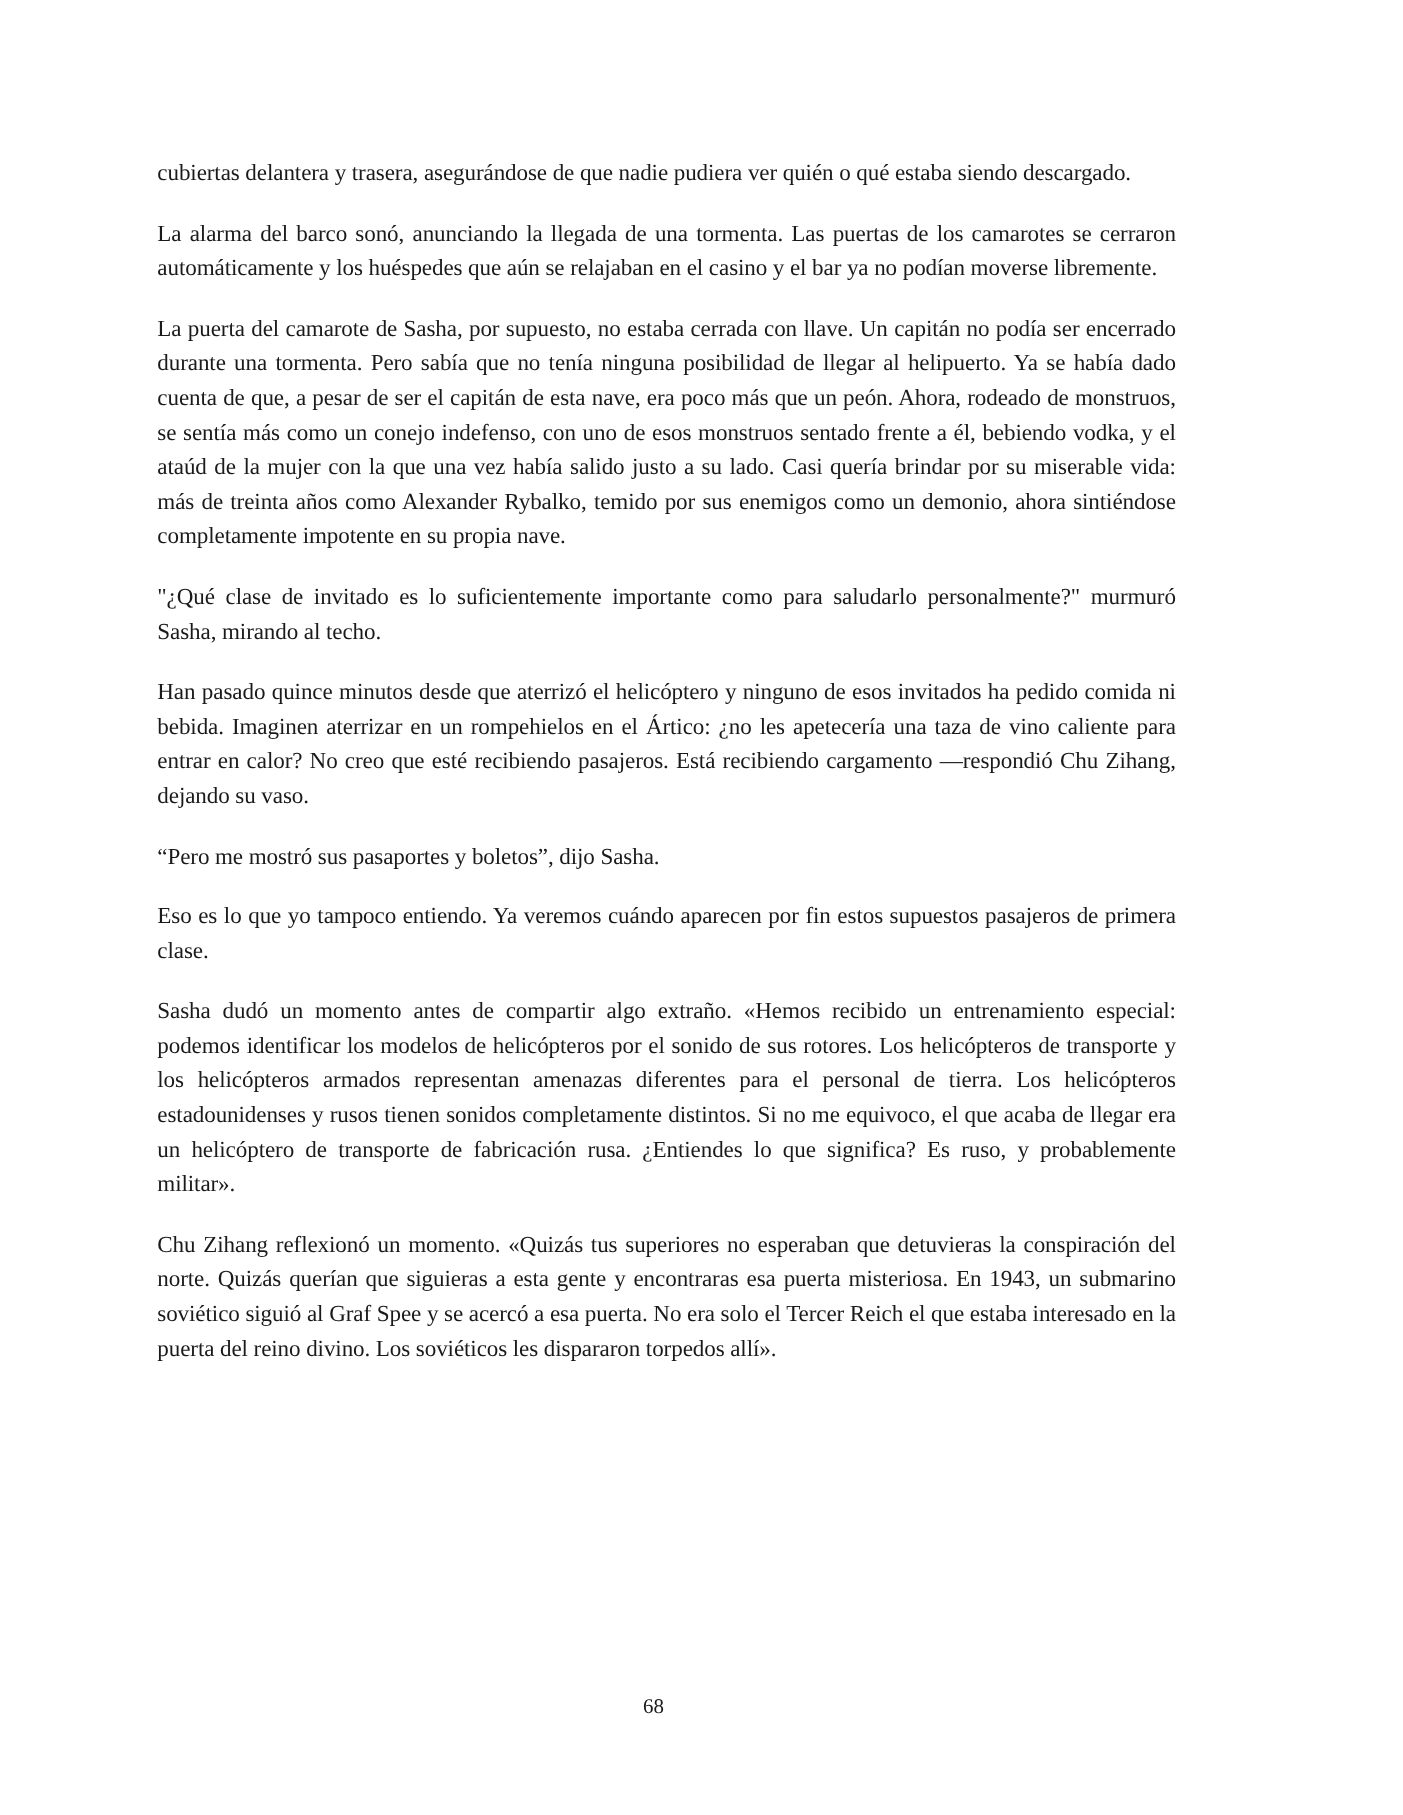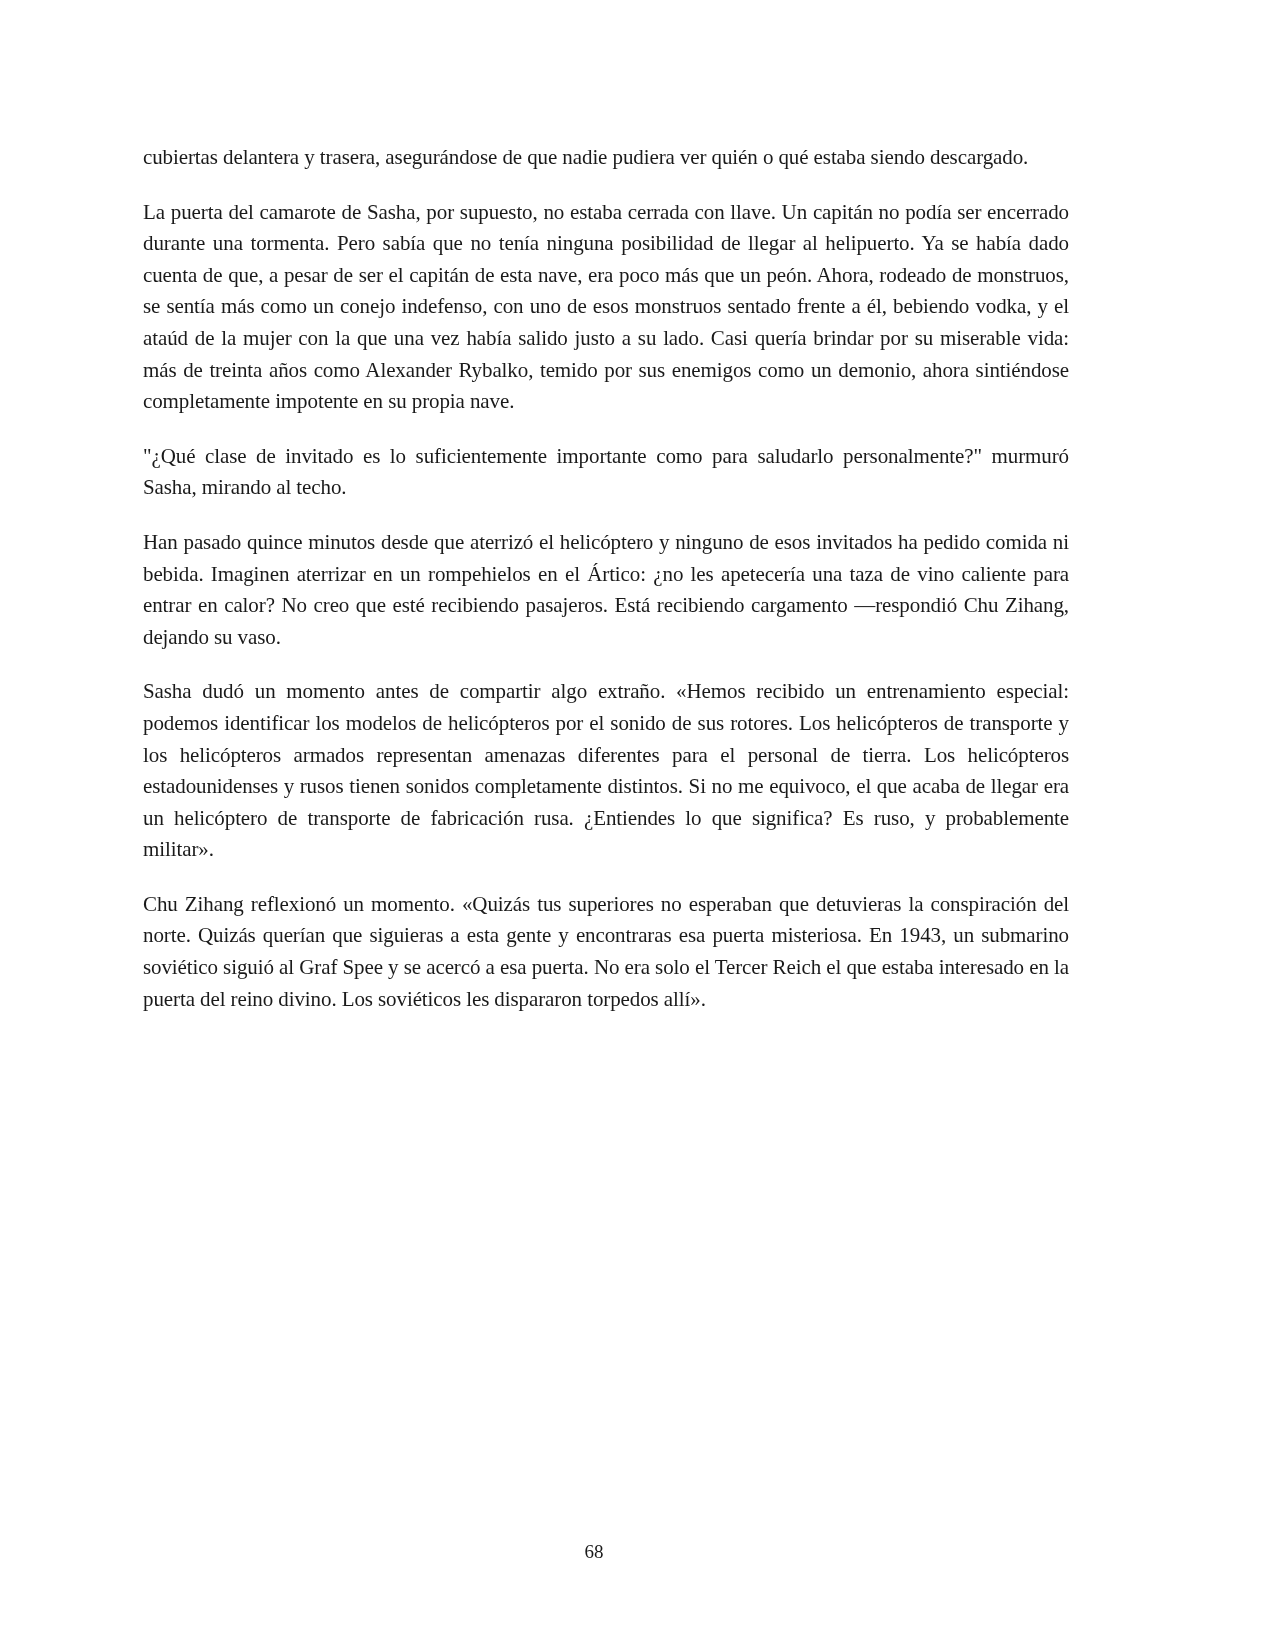--- a/index.html
+++ b/index.html
@@ -36,20 +36,23 @@
       text-align: center;
       font-size: 19px;
       line-height: 24px;
     }
   </style>
 </head>
 <body>
 
 <div class="page-body">
   <p class="para">cubiertas delantera y trasera, asegurándose de que nadie pudiera ver quién o qué estaba siendo descargado.</p>
+  <p class="para">La alarma del barco sonó, anunciando la llegada de una tormenta. Las puertas de los camarotes se cerraron automáticamente y los huéspedes que aún se relajaban en el casino y el bar ya no podían moverse libremente.</p>
   <p class="para">La puerta del camarote de Sasha, por supuesto, no estaba cerrada con llave. Un capitán no podía ser encerrado durante una tormenta. Pero sabía que no tenía ninguna posibilidad de llegar al helipuerto. Ya se había dado cuenta de que, a pesar de ser el capitán de esta nave, era poco más que un peón. Ahora, rodeado de monstruos, se sentía más como un conejo indefenso, con uno de esos monstruos sentado frente a él, bebiendo vodka, y el ataúd de la mujer con la que una vez había salido justo a su lado. Casi quería brindar por su miserable vida: más de treinta años como Alexander Rybalko, temido por sus enemigos como un demonio, ahora sintiéndose completamente impotente en su propia nave.</p>
   <p class="para">"¿Qué clase de invitado es lo suficientemente importante como para saludarlo personalmente?" murmuró Sasha, mirando al techo.</p>
   <p class="para">Han pasado quince minutos desde que aterrizó el helicóptero y ninguno de esos invitados ha pedido comida ni bebida. Imaginen aterrizar en un rompehielos en el Ártico: ¿no les apetecería una taza de vino caliente para entrar en calor? No creo que esté recibiendo pasajeros. Está recibiendo cargamento —respondió Chu Zihang, dejando su vaso.</p>
+  <p class="para">“Pero me mostró sus pasaportes y boletos”, dijo Sasha.</p>
+  <p class="para">Eso es lo que yo tampoco entiendo. Ya veremos cuándo aparecen por fin estos supuestos pasajeros de primera clase.</p>
   <p class="para">Sasha dudó un momento antes de compartir algo extraño. «Hemos recibido un entrenamiento especial: podemos identificar los modelos de helicópteros por el sonido de sus rotores. Los helicópteros de transporte y los helicópteros armados representan amenazas diferentes para el personal de tierra. Los helicópteros estadounidenses y rusos tienen sonidos completamente distintos. Si no me equivoco, el que acaba de llegar era un helicóptero de transporte de fabricación rusa. ¿Entiendes lo que significa? Es ruso, y probablemente militar».</p>
   <p class="para">Chu Zihang reflexionó un momento. «Quizás tus superiores no esperaban que detuvieras la conspiración del norte. Quizás querían que siguieras a esta gente y encontraras esa puerta misteriosa. En 1943, un submarino soviético siguió al Graf Spee y se acercó a esa puerta. No era solo el Tercer Reich el que estaba interesado en la puerta del reino divino. Los soviéticos les dispararon torpedos allí».</p>
 </div>
 
 <div class="page-number">68</div>
 
 </body></html>

